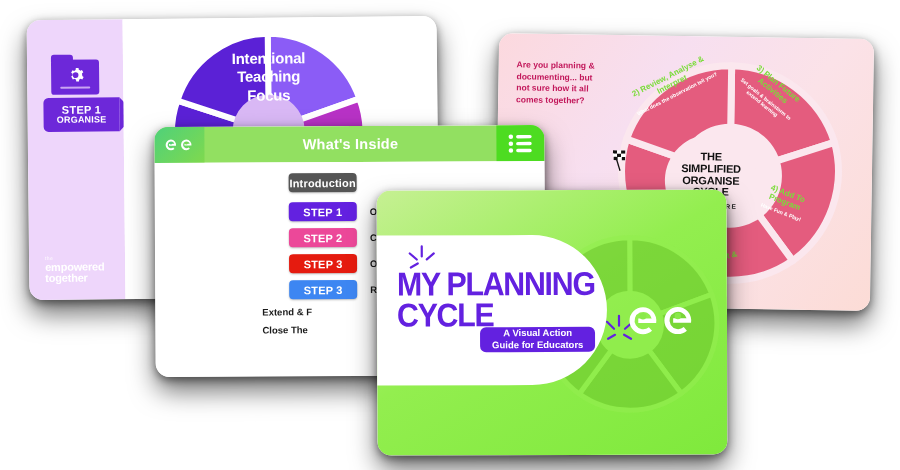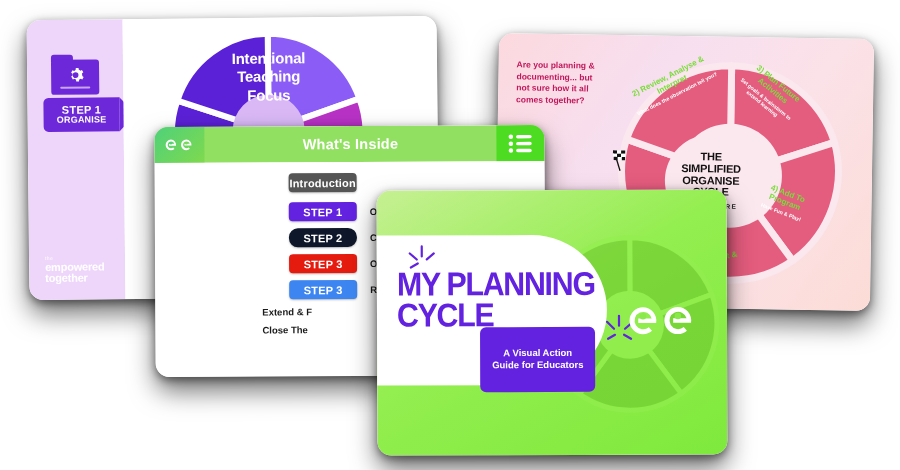--- a/index.html
+++ b/index.html
@@ -60,21 +60,21 @@
   .chip-desc{margin-left:13px;font-size:9.5px;font-weight:bold;color:#1b1b1b;white-space:nowrap;}
   .intro-wrap{padding-top:11px;}
 
   
   #slide-cover{left:377px;top:190px;width:350px;height:265px;transform:rotate(-0.2deg);}
   .cv-bg{position:absolute;inset:0;background:linear-gradient(150deg,#c6f093 0%,#93ee4f 45%,#7fe93c 100%);}
   .cv-white{position:absolute;left:-40px;top:45px;width:270px;height:150px;background:#fff;
             border-radius:0 90px 90px 0;}
   .cv-title{position:absolute;left:20px;top:78px;color:#6321e0;font-weight:bold;
             font-size:33px;line-height:.95;letter-spacing:-1.4px;font-family:"Liberation Sans Narrow","Liberation Sans",sans-serif;transform:scaleX(.92);transform-origin:left top;}
-  .cv-badge{position:absolute;left:103px;top:137px;background:#6321e0;border-radius:6px;padding:20px 12px;
+  .cv-badge{position:absolute;left:103px;top:137px;background:#6321e0;border-radius:6px;padding:0 12px;
             color:#fff;font-size:9.5px;font-weight:bold;text-align:center;line-height:1.3;}
   .spark{position:absolute;}
   .cv-wheel{position:absolute;right:2px;top:40px;width:190px;height:190px;opacity:.62;}
   .cv-ee{position:absolute;right:30px;top:108px;width:72px;height:46px;}
 
   .noselect{user-select:none;}
 </style>
 </head>
 <body>
 
@@ -221,21 +221,21 @@
     <div class="ws-body">
       <div class="intro-wrap" id="chip-rows">
           <div class="chip-row" style="margin-bottom: 10px;">
             <div class="chip" style="background: rgb(85, 85, 85);">Introduction</div>
           </div>
           <div class="chip-row">
             <div class="chip" style="background: rgb(99, 33, 224);">STEP 1</div>
             <div class="chip-desc">Organise</div>
           </div>
           <div class="chip-row">
-            <div class="chip" style="background: #0f172a; border-radius: 9px;">STEP 2</div>
+            <div class="chip" style="background: #ec4899;">STEP 2</div>
             <div class="chip-desc">Communi</div>
           </div>
           <div class="chip-row">
             <div class="chip" style="background: rgb(229, 27, 15);">STEP 3</div>
             <div class="chip-desc">Observe</div>
           </div>
           <div class="chip-row">
             <div class="chip" style="background: rgb(61, 134, 242);">STEP 3</div>
             <div class="chip-desc">Reflect &amp; A</div>
           </div>

